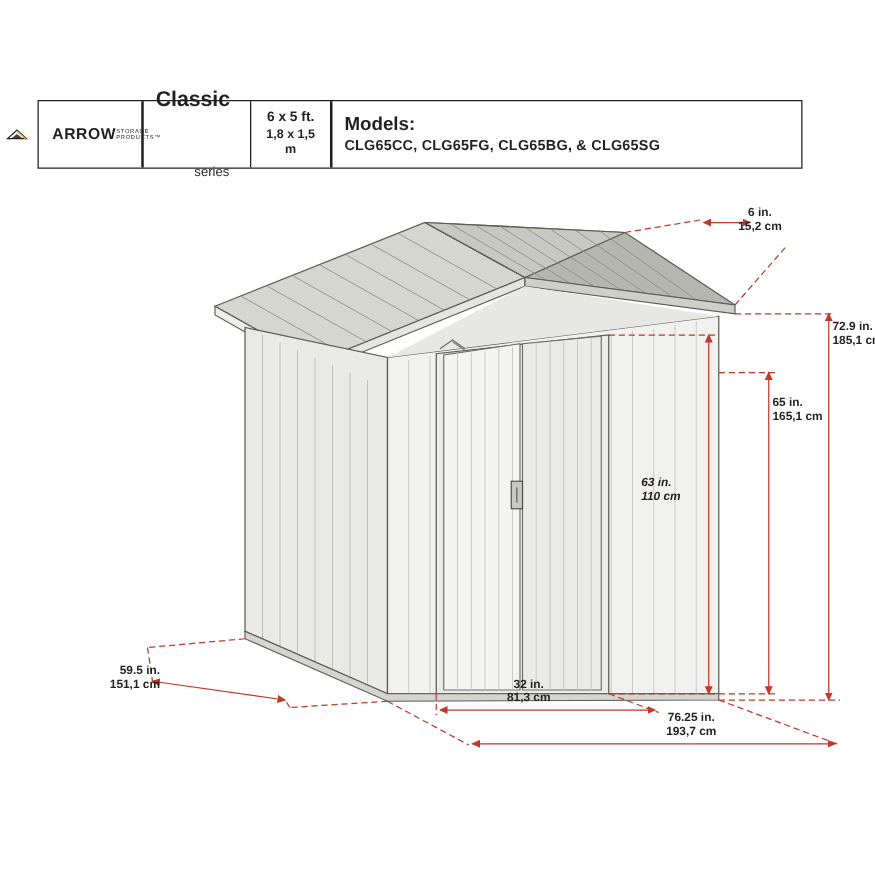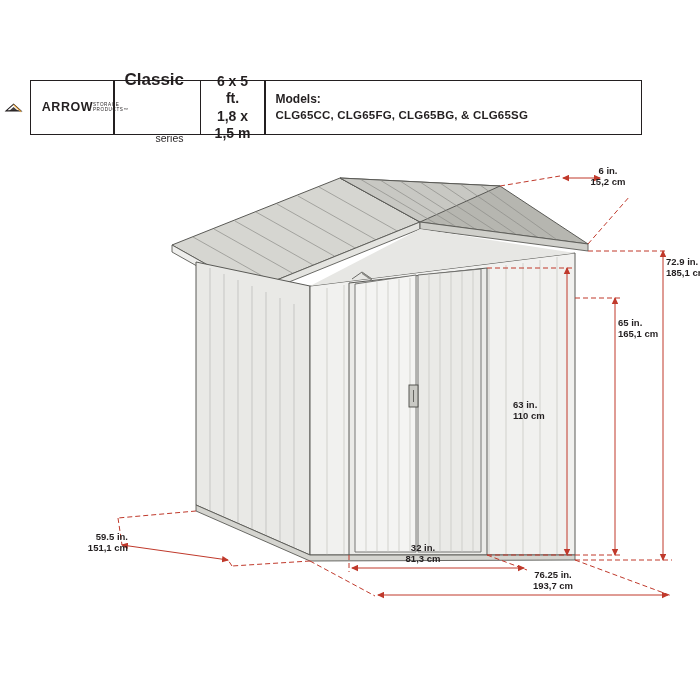--- a/index.html
+++ b/index.html
@@ -11,24 +11,24 @@
   .tb-cell{display:flex;flex-direction:column;justify-content:center;padding:0 10px;box-sizing:border-box;}
   .tb-div{width:1.5px;background:#231f20;}
   .logo-cell{width:82px;align-items:center;justify-content:center;}
   .logo-wrap{display:flex;flex-direction:row;align-items:center;justify-content:center;line-height:1;}
   .logo-name{font-size:12.5px;font-weight:bold;letter-spacing:.5px;color:#231f20;}
   .logo-sub{font-size:4.6px;letter-spacing:.6px;color:#231f20;margin-top:1px;}
   .brand-cell{width:85px;align-items:flex-start;gap:16px;}
   .brand-main{font-size:17px;font-weight:bold;line-height:1.05;}
   .brand-sec{font-size:10.5px;text-align:right;width:100%;padding-right:6px;box-sizing:border-box;margin-top:28px;}
   .size-cell{width:63px;align-items:center;text-align:center;}
-  .size-a{font-size:14px;font-weight:bold;line-height:1.25;}
-  .size-b{font-size:14px;font-weight:bold;line-height:1.25;}
+  .size-a{font-size:11px;font-weight:bold;line-height:1.25;}
+  .size-b{font-size:10px;font-weight:bold;line-height:1.25;}
   .models-cell{flex:1;align-items:flex-start;}
-  .models-label{font-size:12px;font-weight:bold;line-height:1.3;}
+  .models-label{font-size:15px;font-weight:bold;line-height:1.3;}
   .models-list{font-size:11.5px;font-weight:bold;line-height:1.3;letter-spacing:.2px;}
 
   
   #draw{position:absolute;left:0;top:0;width:700px;height:700px;}
 
   .dim-text{position:absolute;font-size:9.5px;font-weight:bold;color:#231f20;line-height:1.18;white-space:nowrap;}
   .dim-text.right{text-align:right;}
   .dim-text.center{text-align:center;}
 </style>
 </head>
@@ -212,21 +212,21 @@
   <div class="dim-text" style="left:666px;top:256px;">
     <div>72.9 in.</div>
     <div>185,1 cm</div>
   </div>
 
   <div class="dim-text" style="left:618px;top:317px;">
     <div>65 in.</div>
     <div>165,1 cm</div>
   </div>
 
-  <div class="dim-text" style="left:513px;top:399px;">
+  <div class="dim-text" style="left:513px;top:381px;font-style:italic;">
     <div>63 in.</div>
     <div>110 cm</div>
   </div>
 
   <div class="dim-text right" style="left:60px;top:531px;width:68px;">
     <div>59.5 in.</div>
     <div>151,1 cm</div>
   </div>
 
   <div class="dim-text center" style="left:380px;top:542px;width:86px;">

